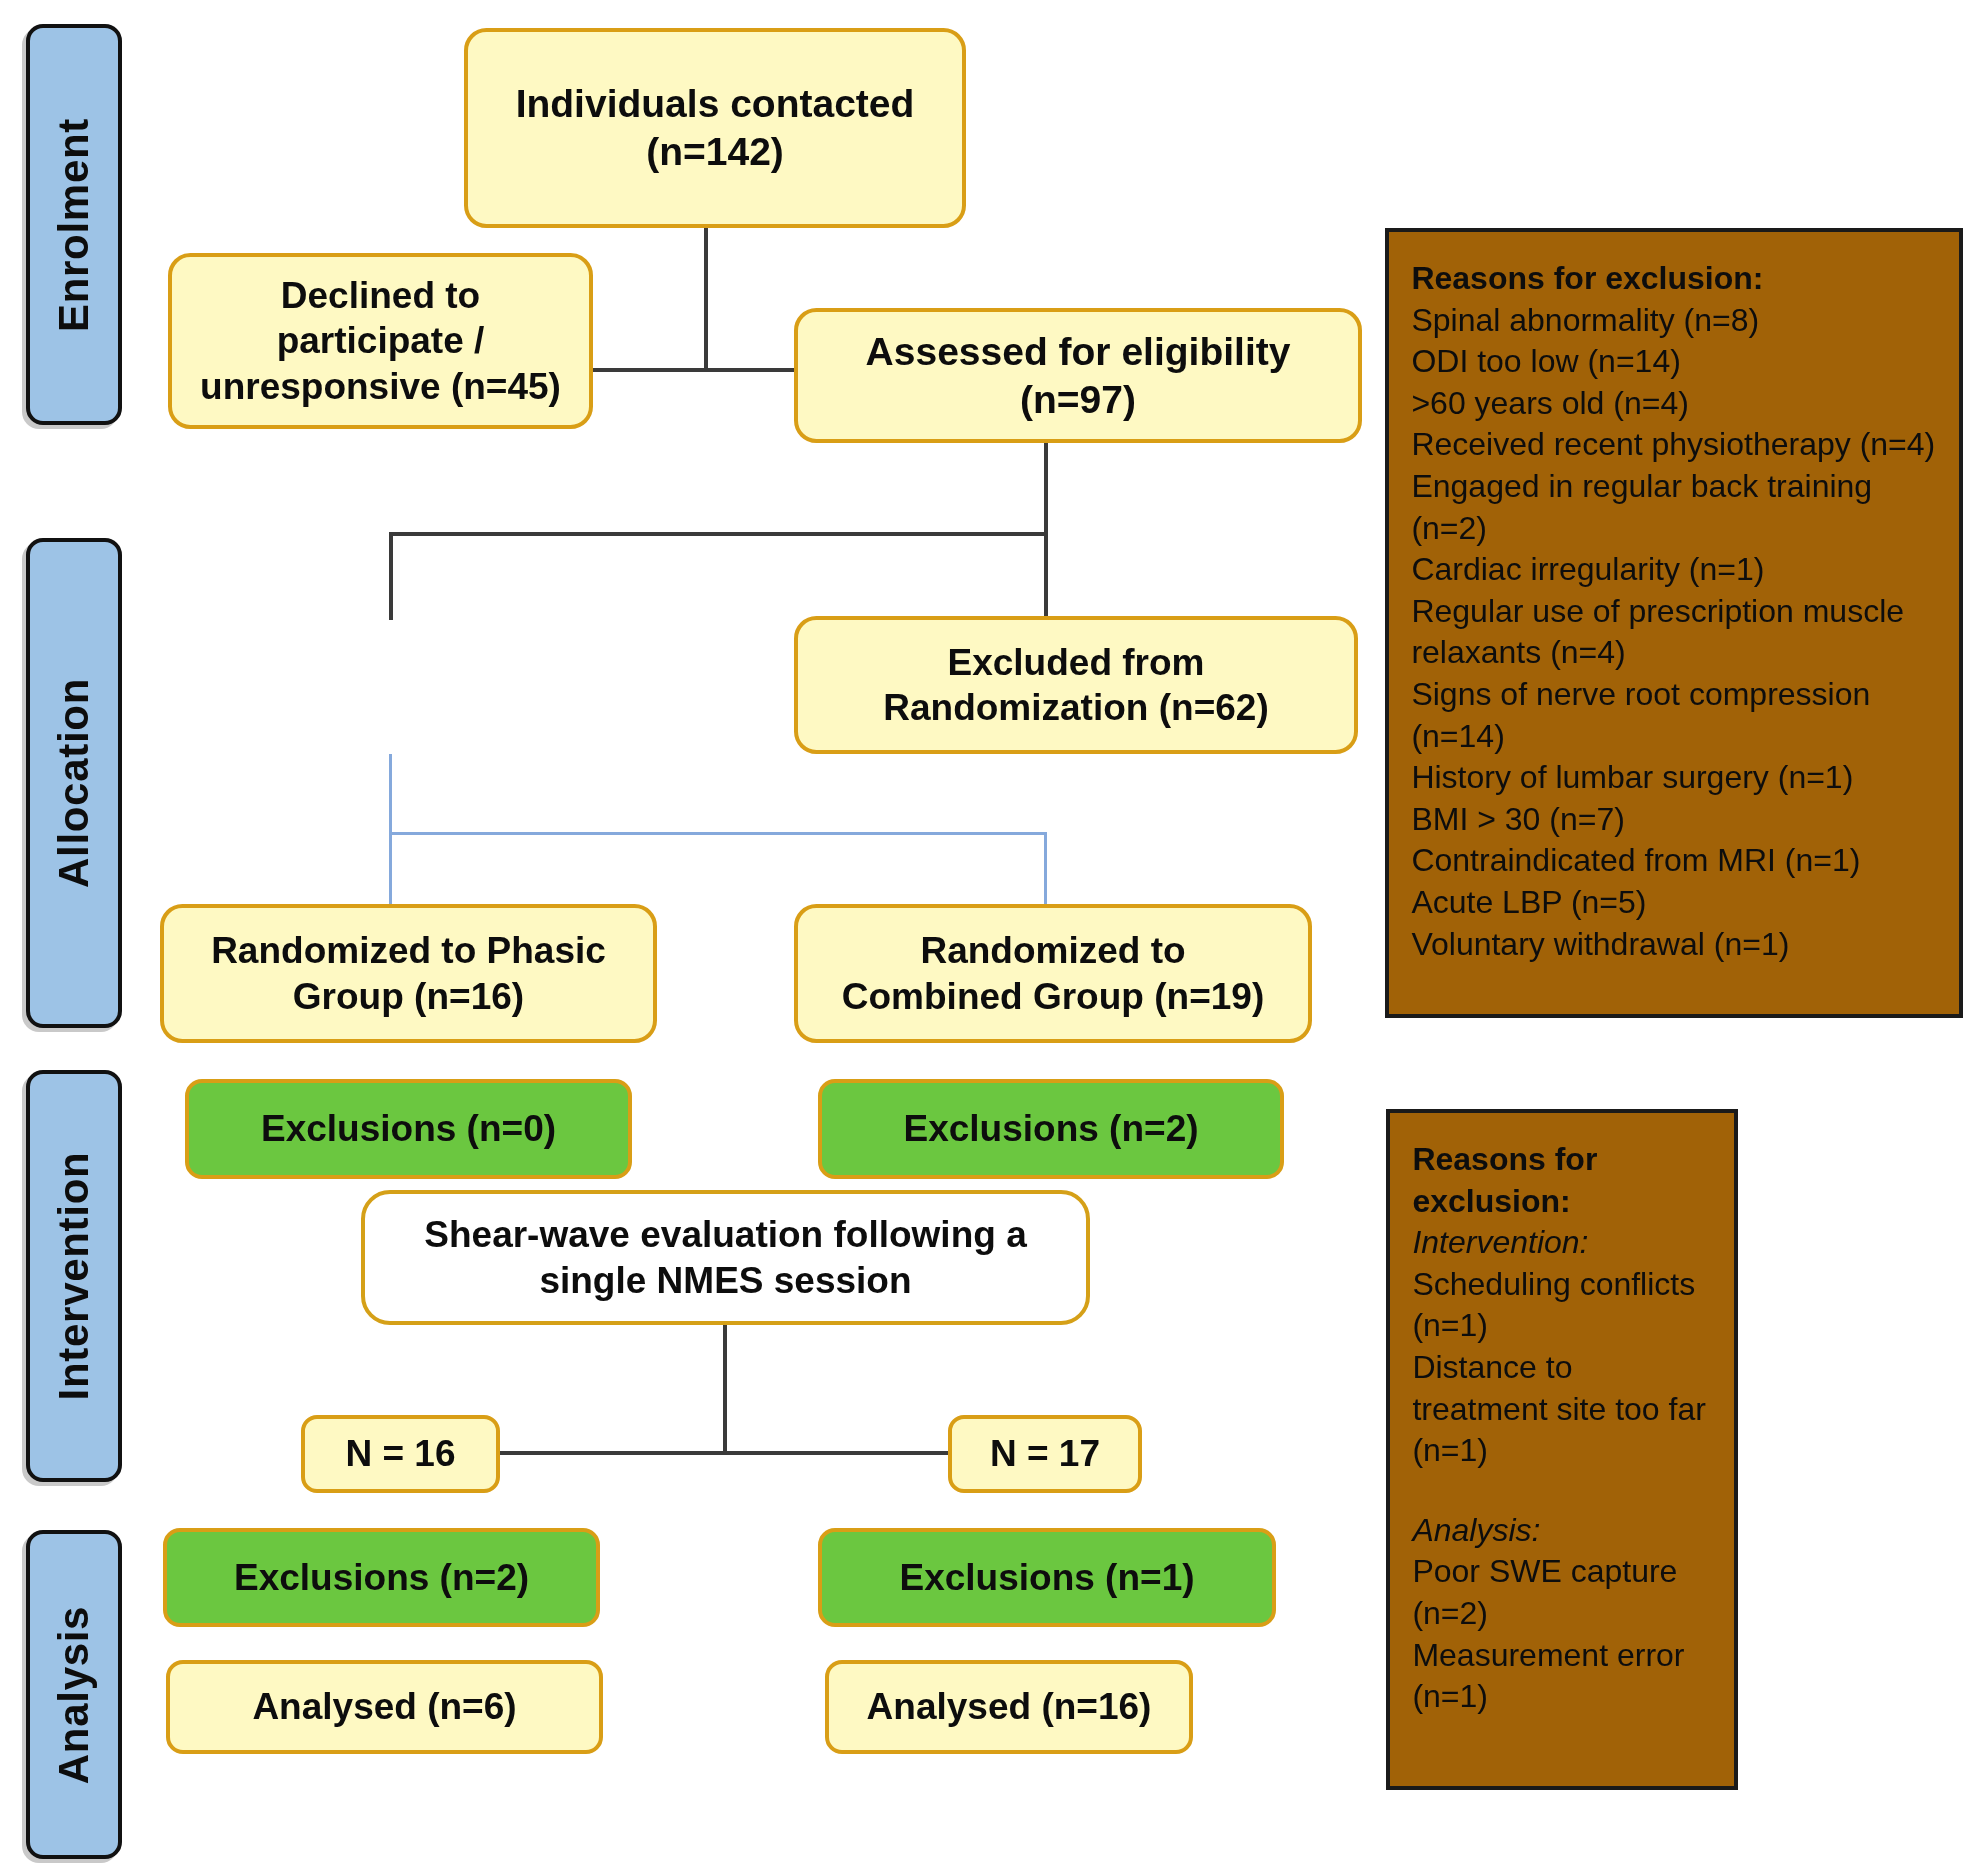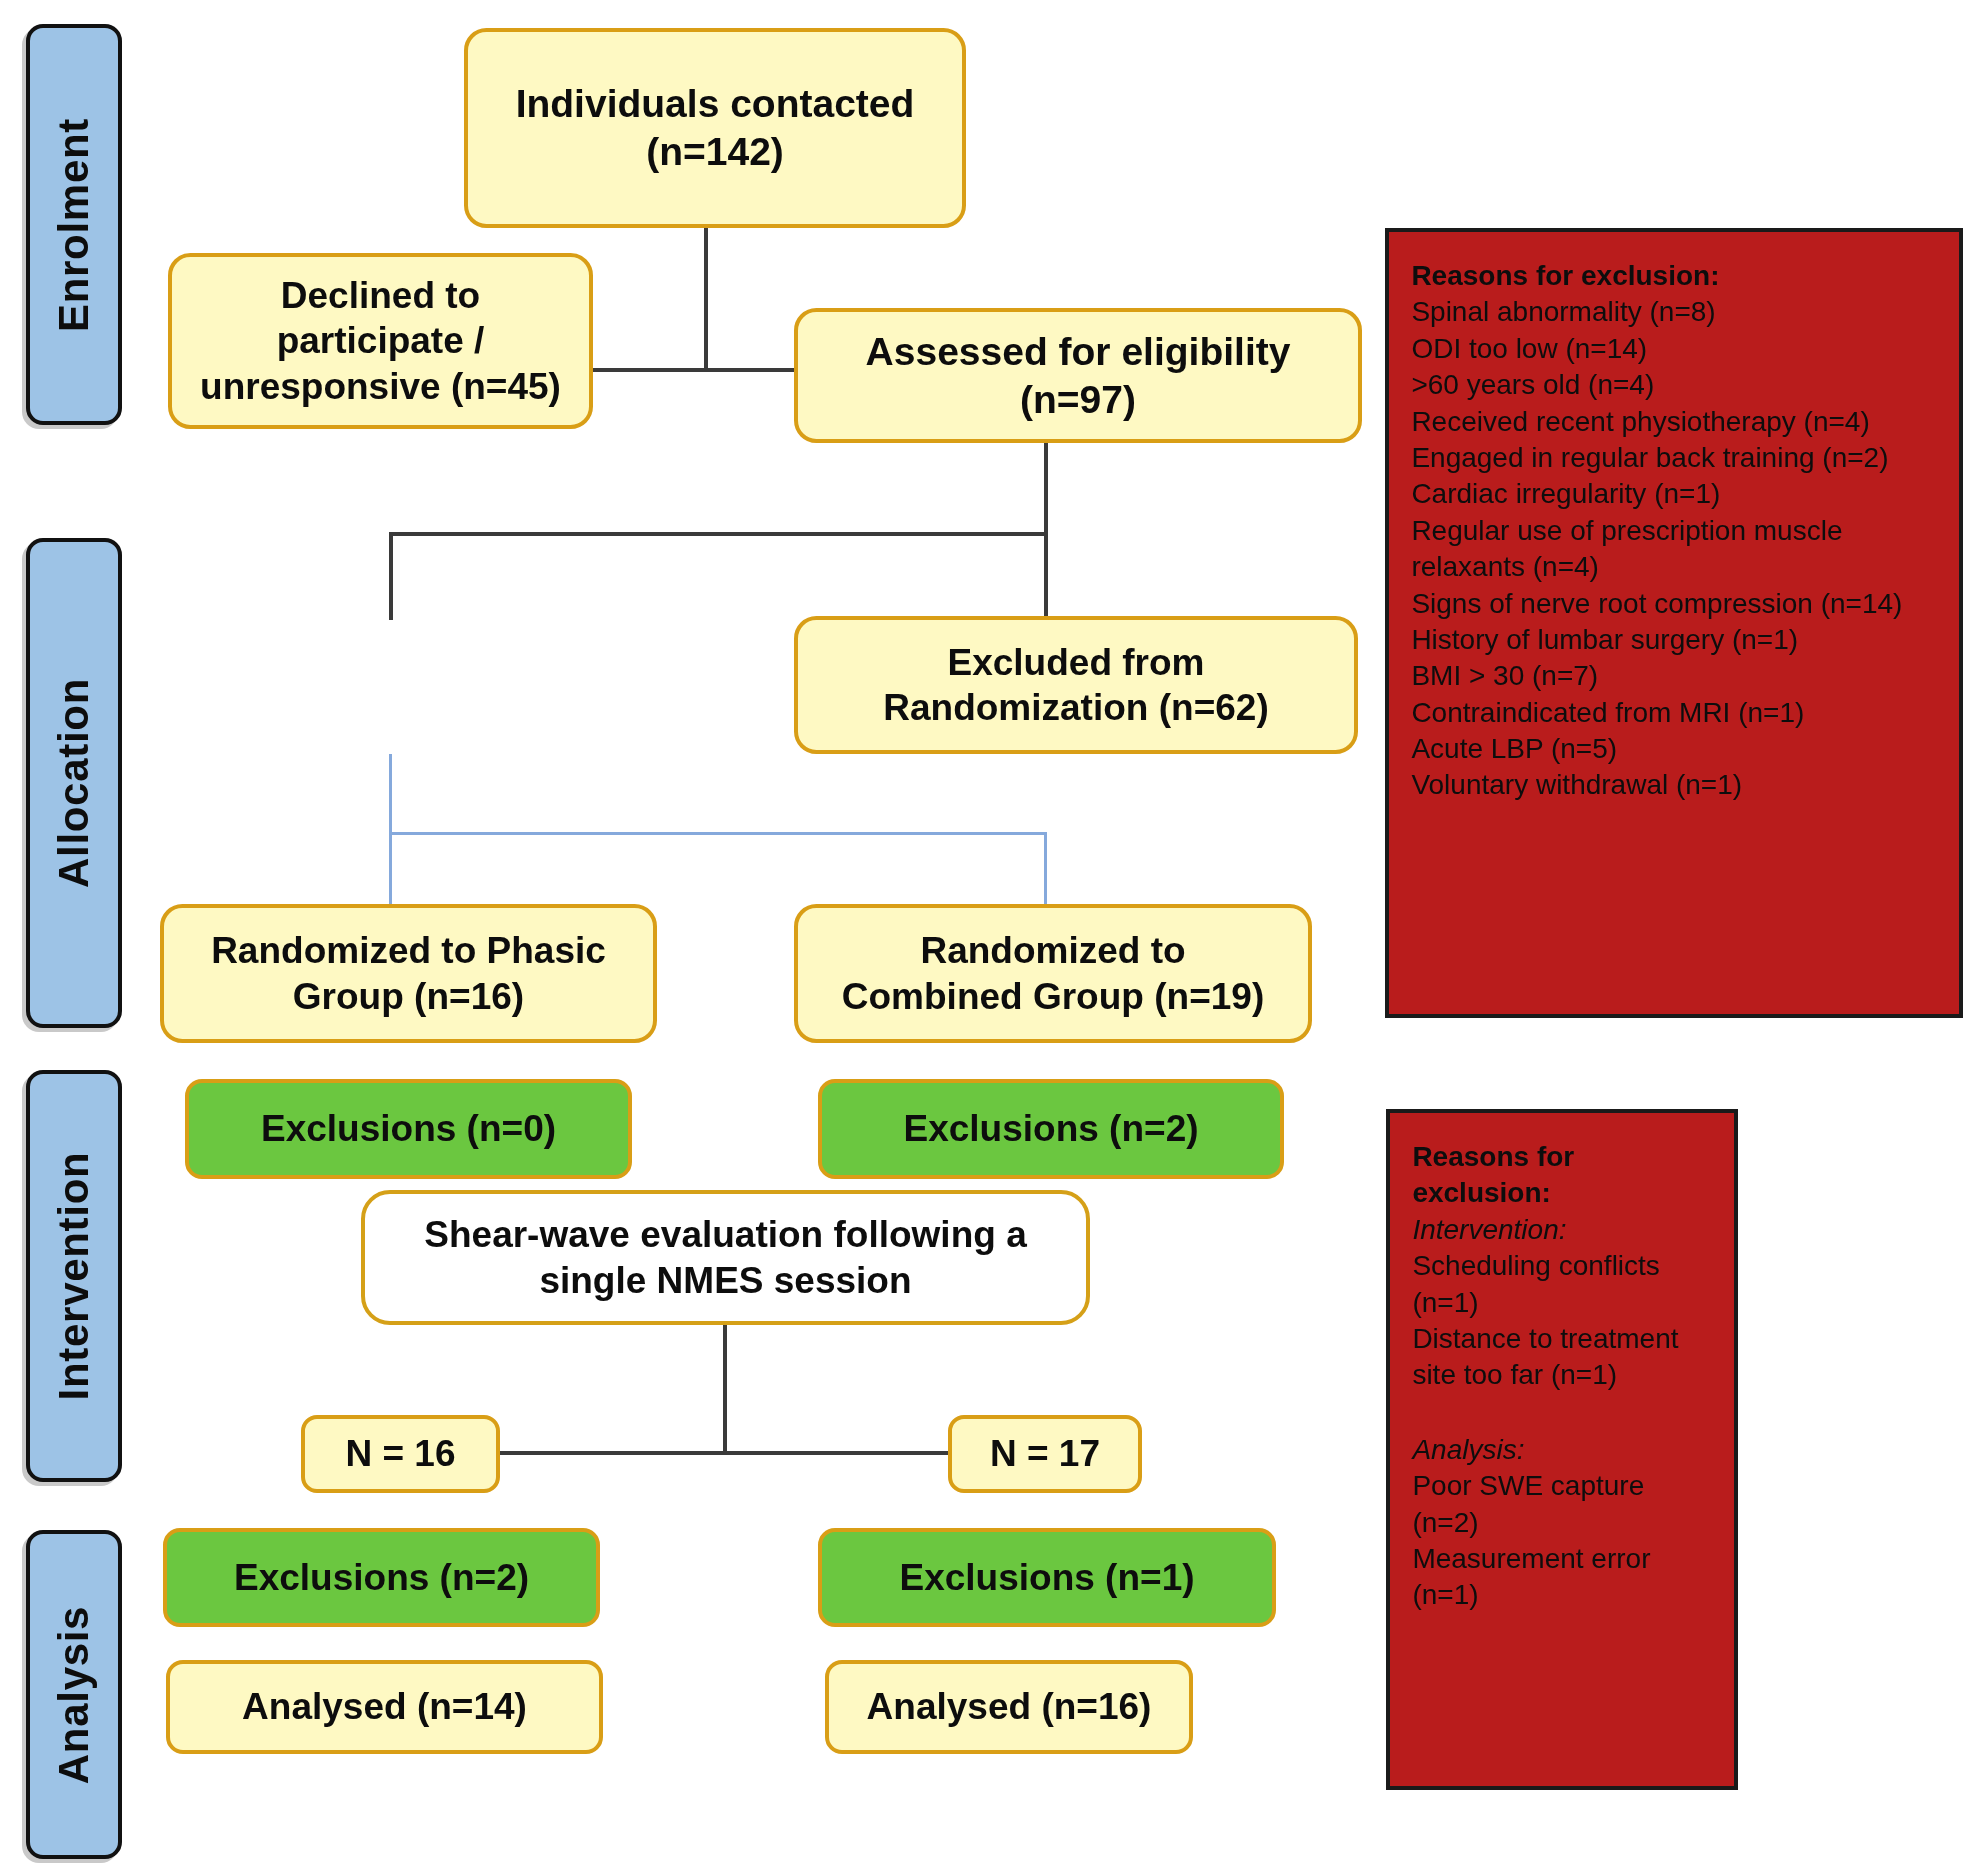--- a/index.html
+++ b/index.html
@@ -66,24 +66,24 @@
   .node.white {
     background: #ffffff;
     border: 4px solid #D5A018;
     border-radius: 29px;
   }
 
   
   .reason-box {
     position: absolute;
     box-sizing: border-box;
-    background: #b91c1c;
+    background: #a16207;
     border: 4.6px solid #1a1a1a;
     padding: 26px 22.4px;
-    font-size: 28px;
+    font-size: 32px;
     line-height: 1.30;
     color: #0d0d0d;
   }
   .reason-box .bold   { font-weight: 700; }
   .reason-box .italic { font-style: italic; }
   .reason-box .spacer { height: 38px; }
 
   
   .line {
     position: absolute;
@@ -150,21 +150,21 @@
 single NMES session</div>
 
   <div class="node orange" style="left:301px;top:1415px;width:199px;height:78px;border-radius:16px;">N = 16</div>
 
   <div class="node orange" style="left:948px;top:1415px;width:194px;height:78px;border-radius:16px;">N = 17</div>
 
   <div class="node green" style="left:163px;top:1528px;width:437px;height:99px;border-radius:17px;">Exclusions (n=2)</div>
 
   <div class="node green" style="left:818px;top:1528px;width:458px;height:99px;border-radius:17px;">Exclusions (n=1)</div>
 
-  <div class="node orange" style="left:166px;top:1660px;width:437px;height:94px;border-radius:17px;">Analysed (n=14)</div>
+  <div class="node orange" style="left:166px;top:1660px;width:437px;height:94px;border-radius:17px;">Analysed (n=6)</div>
 
   <div class="node orange" style="left:825px;top:1660px;width:368px;height:94px;border-radius:17px;">Analysed (n=16)</div>
 
   <div class="reason-box" style="left:1385px;top:228px;width:578px;height:790px;">
       <div class="bold">Reasons for exclusion:</div>
       <div>Spinal abnormality (n=8)</div>
       <div>ODI too low (n=14)</div>
       <div>&gt;60 years old (n=4)</div>
       <div>Received recent physiotherapy (n=4)</div>
       <div>Engaged in regular back training (n=2)</div>

